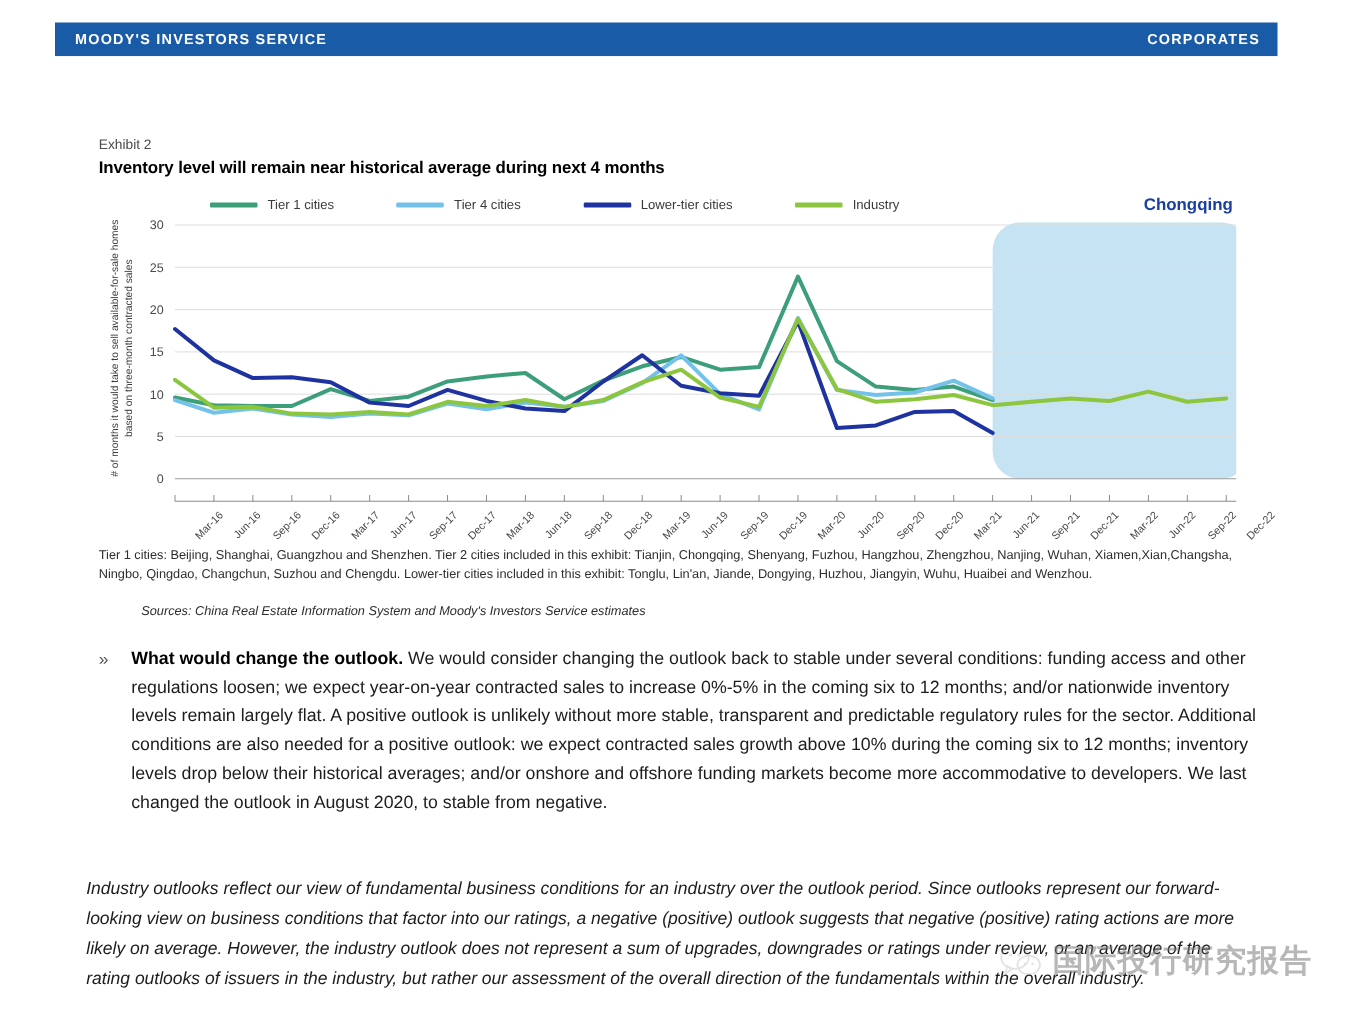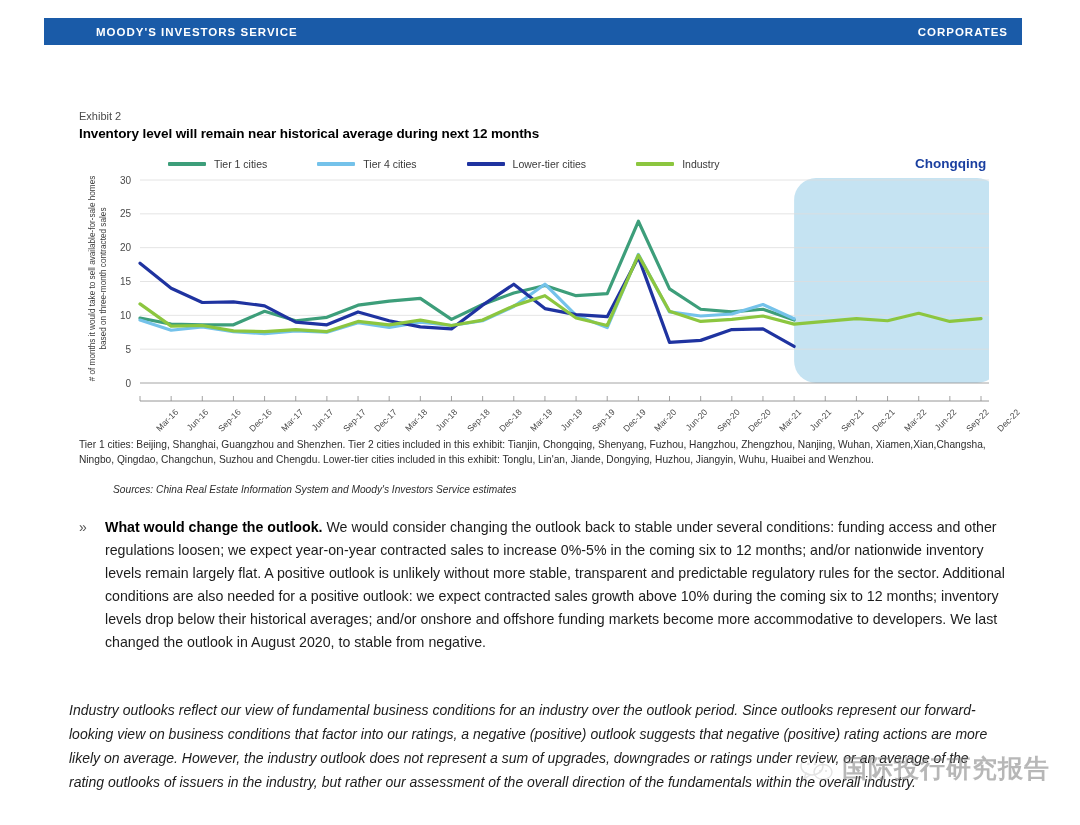--- a/index.html
+++ b/index.html
@@ -22,21 +22,20 @@
     display: flex;
     align-items: center;
     justify-content: space-between;
     padding: 0 14px 0 16px;
   }
   .header-band .brand {
     color: #ffffff;
     font-size: 11.5px;
     font-weight: 700;
     letter-spacing: 1.0px;
-    margin-left: 36px;
   }
   .header-band .sector {
     color: #ffffff;
     font-size: 11.5px;
     font-weight: 700;
     letter-spacing: 1.0px;
   }
   .header-rule {
     position: absolute;
     left: 44px; top: 45px;
@@ -197,21 +196,21 @@
 <body>
 
 <div class="header-band">
   <div class="brand">MOODY'S INVESTORS SERVICE</div>
   <div class="sector">CORPORATES</div>
 </div>
 <div class="header-rule"></div>
 
 <div class="exhibit">
   <div class="exhibit-label">Exhibit 2</div>
-  <div class="exhibit-title">Inventory level will remain near historical average during next 12 months</div>
+  <div class="exhibit-title">Inventory level will remain near historical average during next 4 months</div>
 </div>
 
 <div class="legend" id="legend">
     <div class="legend-item">
       <div class="legend-swatch" style="background: rgb(61, 158, 122);"></div>
       <div class="legend-label">Tier 1 cities</div>
     </div>
     <div class="legend-item">
       <div class="legend-swatch" style="background: rgb(116, 194, 234);"></div>
       <div class="legend-label">Tier 4 cities</div>

